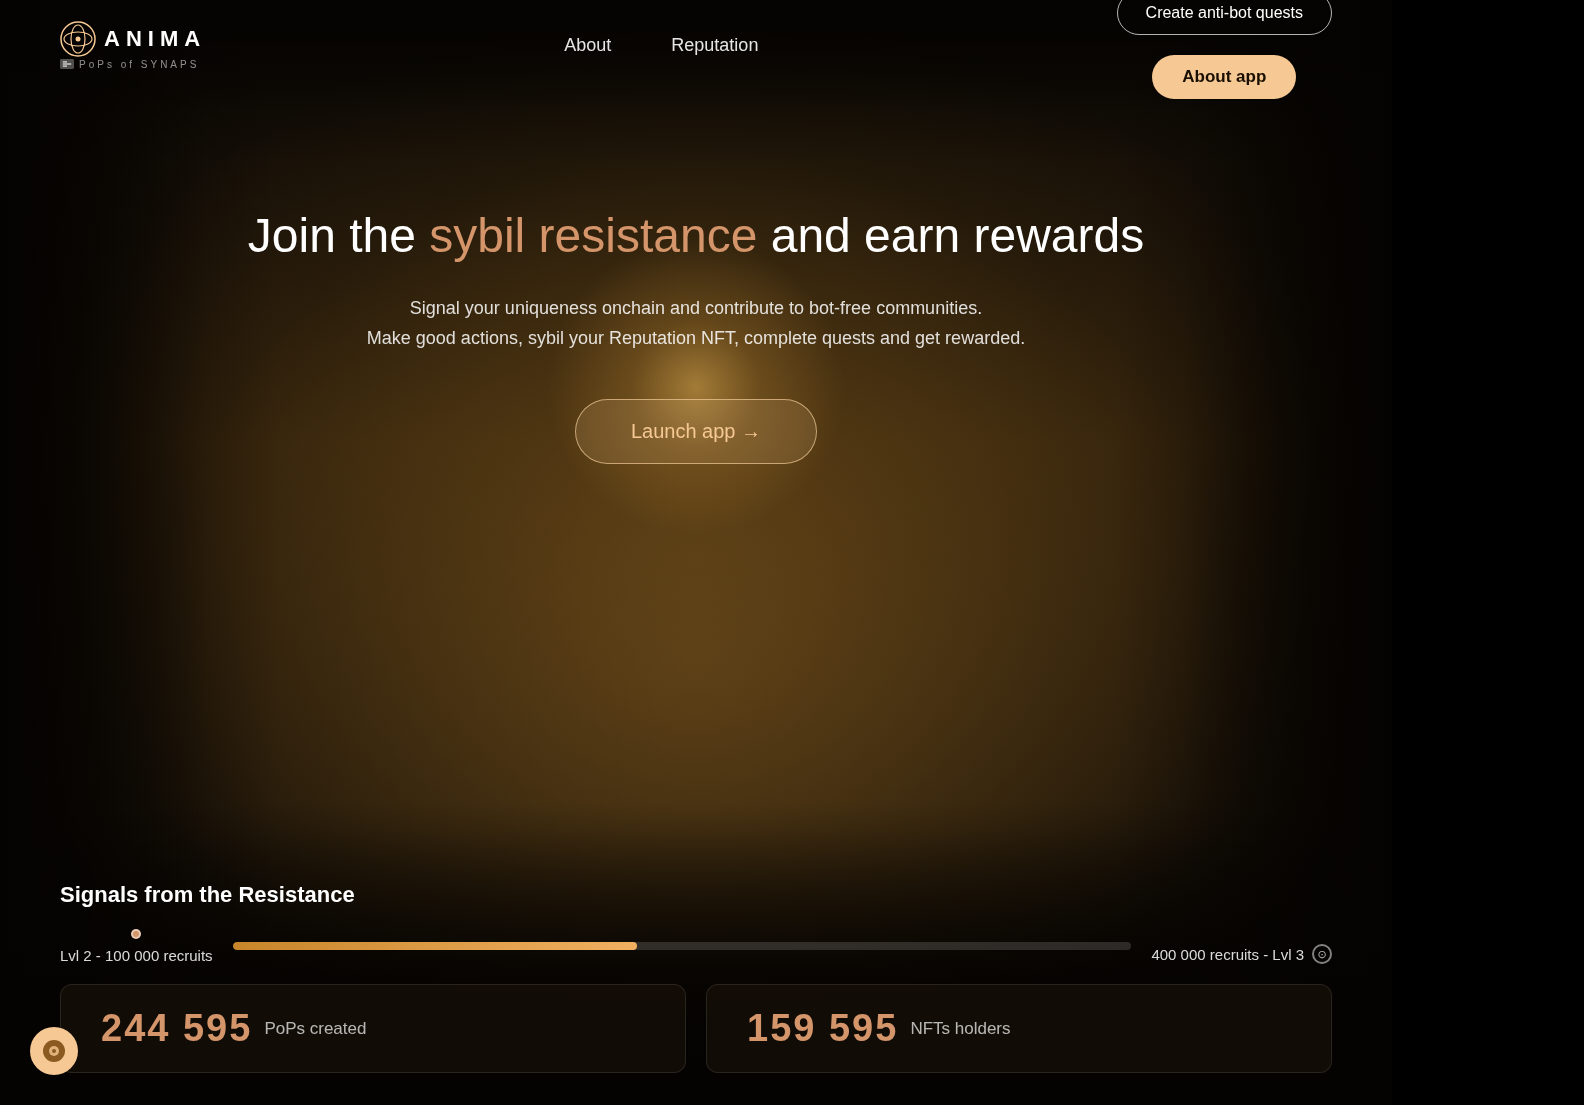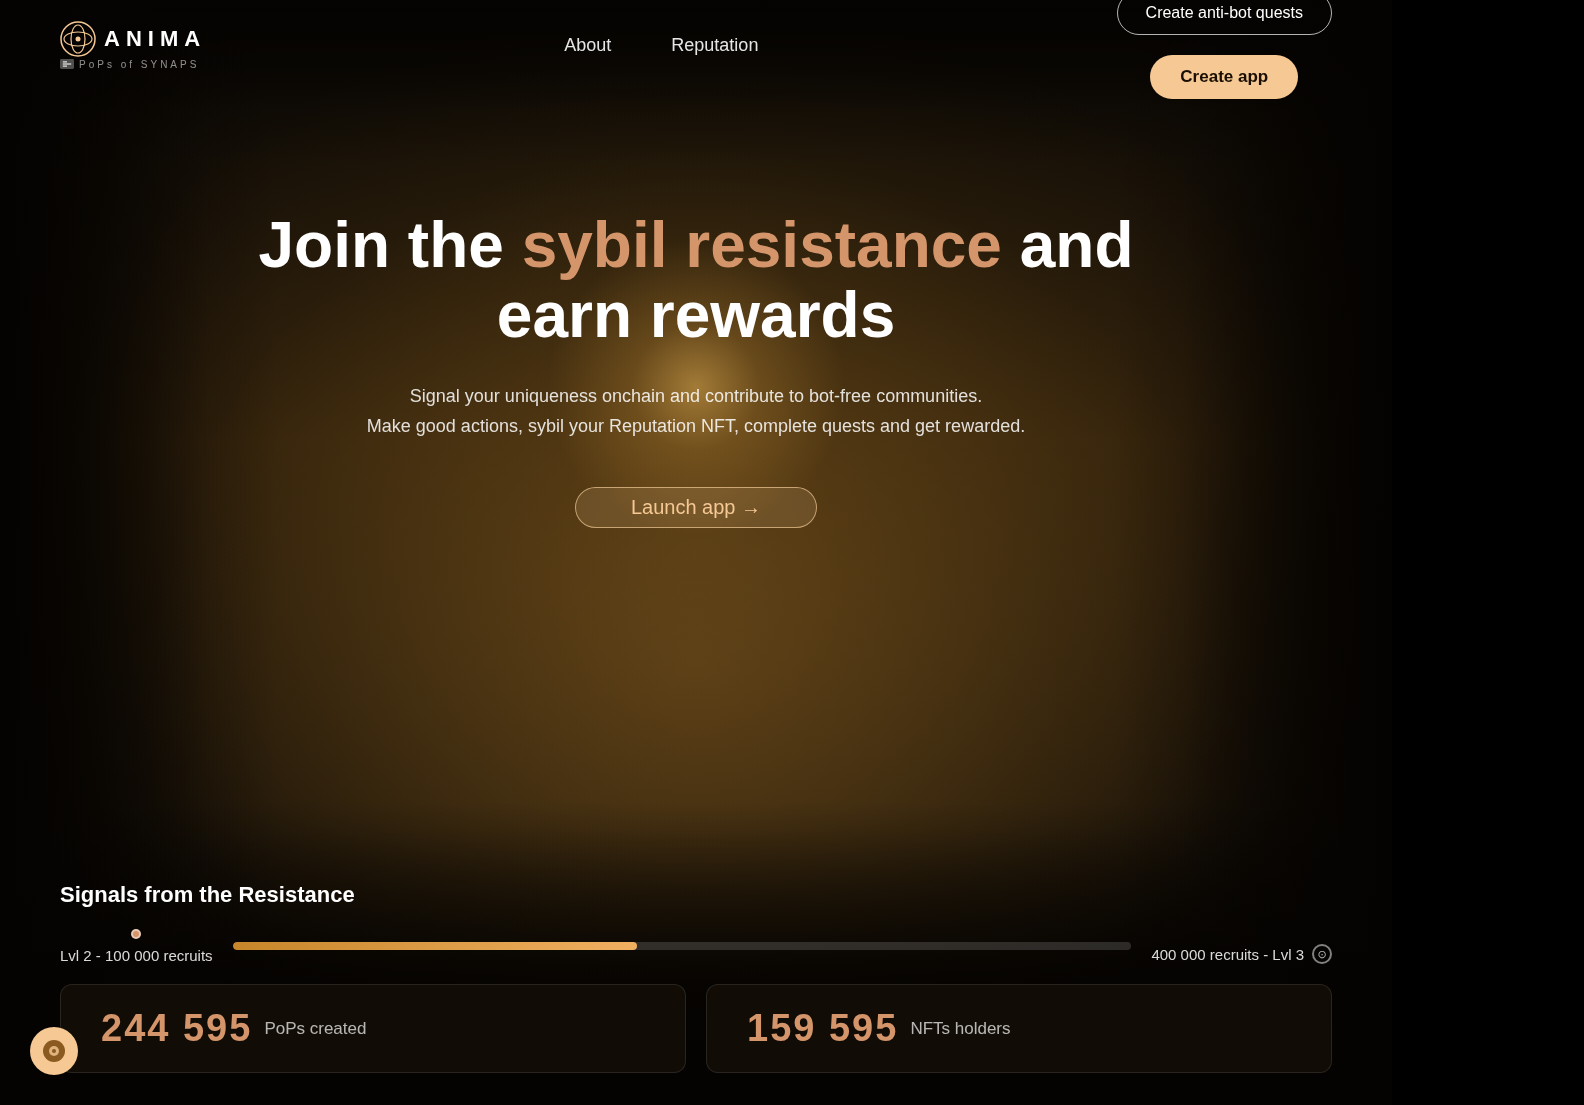--- a/index.html
+++ b/index.html
@@ -174,22 +174,22 @@
       position: relative;
       z-index: 5;
       display: flex;
       flex-direction: column;
       align-items: center;
       padding-top: 120px;
       text-align: center;
     }
 
     .hero-title {
-      font-size: 64px;
-      font-weight: 700;
+      font-size: 48px;
+      font-weight: 400;
       line-height: 1.1;
       color: #fff;
       max-width: 1000px;
     }
 
     .hero-title .accent {
       color: #d4956b;
       font-style: normal;
     }
 
@@ -198,21 +198,21 @@
       font-size: 18px;
       color: rgba(255,255,255,0.85);
       line-height: 1.7;
     }
 
     .btn-hero-launch {
       margin-top: 45px;
       background: rgba(240, 200, 150, 0.15);
       border: 1.5px solid rgba(240, 200, 150, 0.7);
       color: #f5c894;
-      padding: 8px 55px;
+      padding: 20px 55px;
       border-radius: 50px;
       font-size: 20px;
       cursor: pointer;
       backdrop-filter: blur(4px);
     }
 
     
     .bottom-section {
       position: absolute;
       bottom: 0;
@@ -379,21 +379,21 @@
       </div>
     </div>
 
     <div class="nav-center">
       <a class="nav-link">About</a>
       <a class="nav-link">Reputation</a>
     </div>
 
     <div class="nav-actions">
       <button class="btn-anti-bot">Create anti-bot quests</button>
-      <button class="btn-launch-app">Create app</button>
+      <button class="btn-launch-app">About app</button>
     </div>
   </nav>
 
   <div class="hero-content">
     <h1 class="hero-title">
       <span>Join the </span><span class="accent">sybil resistance</span><span> and earn rewards</span>
     </h1>
     <p class="hero-subtitle">
       <span>Signal your uniqueness onchain and contribute to bot-free communities.</span><br>
       <span>Make good actions, sybil your Reputation NFT, complete quests and get rewarded.</span>

